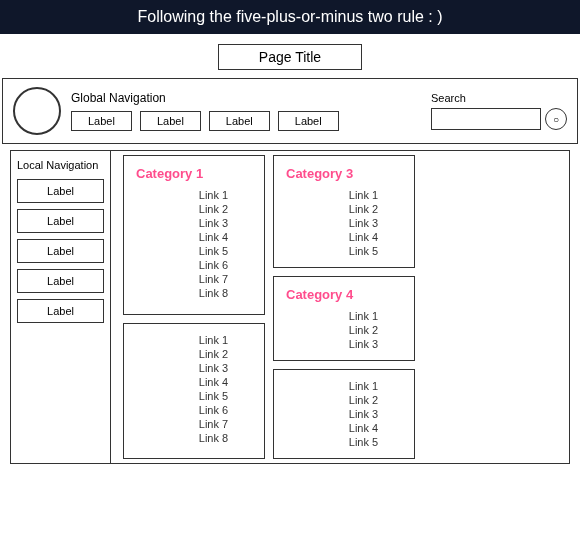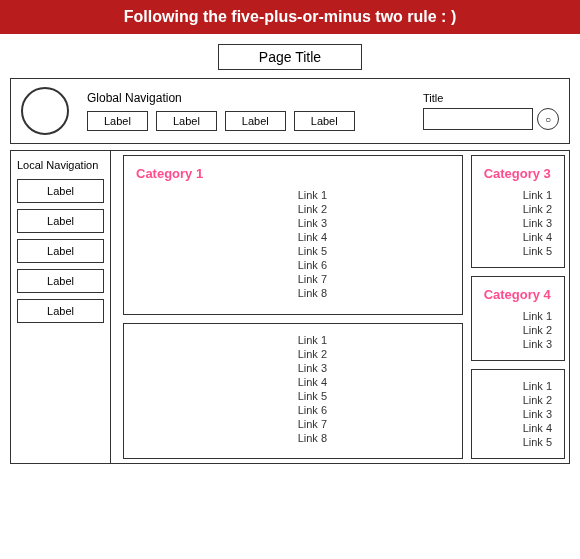--- a/index.html
+++ b/index.html
@@ -4,44 +4,44 @@
   <style>
     * { box-sizing: border-box; margin: 0; padding: 0; }
     body {
       font-family: Arial, sans-serif;
       background: #fff;
       width: 580px;
       height: 559px;
       overflow: hidden;
     }
     .top-banner {
-      background: #b91c1c;
+      background: #0f172a;
       color: #fff;
       font-size: 16px;
-      font-weight: bold;
+      font-weight: normal;
       text-align: center;
       padding: 8px 0;
     }
     .page-title-bar {
       display: flex;
       justify-content: center;
       padding: 10px 0 8px 0;
     }
     .page-title-box {
       border: 1px solid #333;
       padding: 4px 40px;
       font-size: 14px;
     }
     .global-nav {
       border: 1px solid #333;
-      margin: 0 10px;
+      margin: 0 2px;
       padding: 8px 10px;
       display: flex;
       align-items: center;
-      gap: 18px;
+      gap: 10px;
       position: relative;
     }
     .logo-circle {
       width: 48px;
       height: 48px;
       border: 2px solid #333;
       border-radius: 50%;
       flex-shrink: 0;
     }
     .nav-center {
@@ -122,21 +122,21 @@
       background: #fff;
       padding: 5px 0;
       font-size: 11px;
       margin-bottom: 6px;
       cursor: pointer;
       text-align: center;
     }
     .content-area {
       flex: 1;
       display: grid;
-      grid-template-columns: 1fr;
+      grid-template-columns: 1fr 1fr 1fr;
       grid-template-rows: auto auto;
       gap: 0;
     }
     .category-box {
       border: 1px solid #333;
       padding: 10px 12px;
       margin: 4px;
     }
     .category-title {
       color: #ff4d8d;
@@ -170,21 +170,21 @@
   <div class="nav-center">
     <span class="nav-label-text">Global Navigation</span>
     <div class="nav-buttons">
       <button class="nav-btn">Label</button>
       <button class="nav-btn">Label</button>
       <button class="nav-btn">Label</button>
       <button class="nav-btn">Label</button>
     </div>
   </div>
   <div class="search-area">
-    <span class="search-label">Title</span>
+    <span class="search-label">Search</span>
     <div class="search-row">
       <input class="search-input" type="text" style="">
       <button class="search-btn">○</button>
     </div>
   </div>
 </div>
 
 <div class="main-area">
 
   <div class="local-nav">

